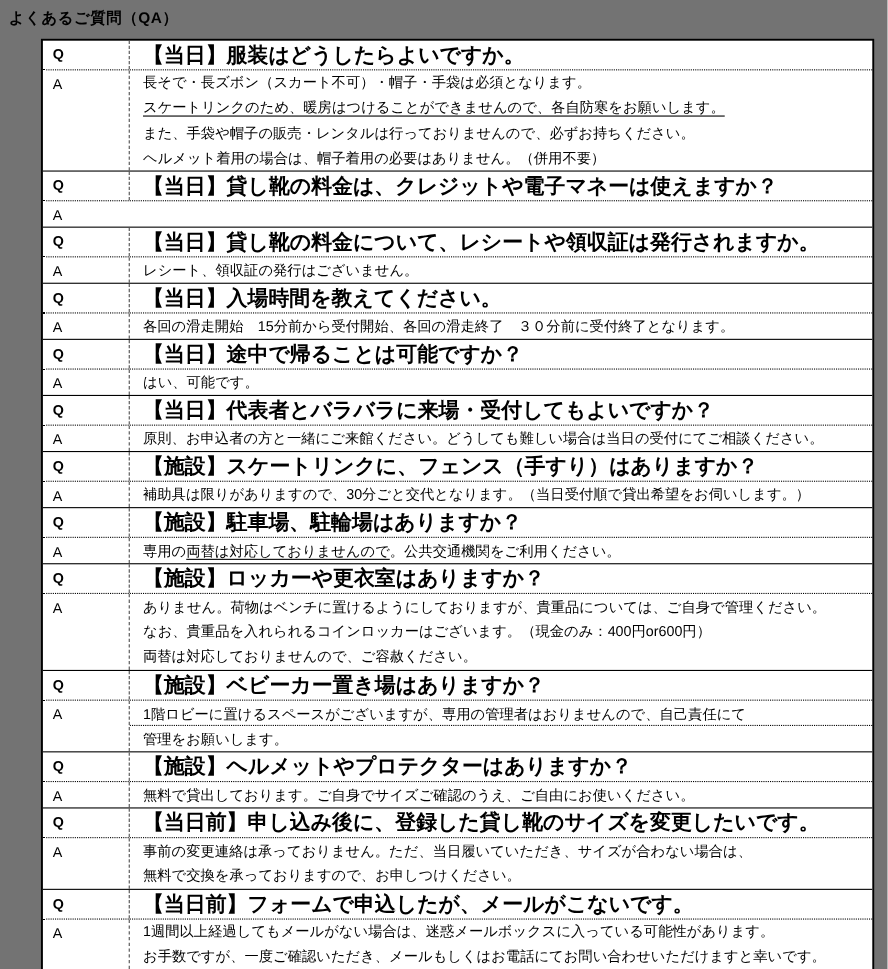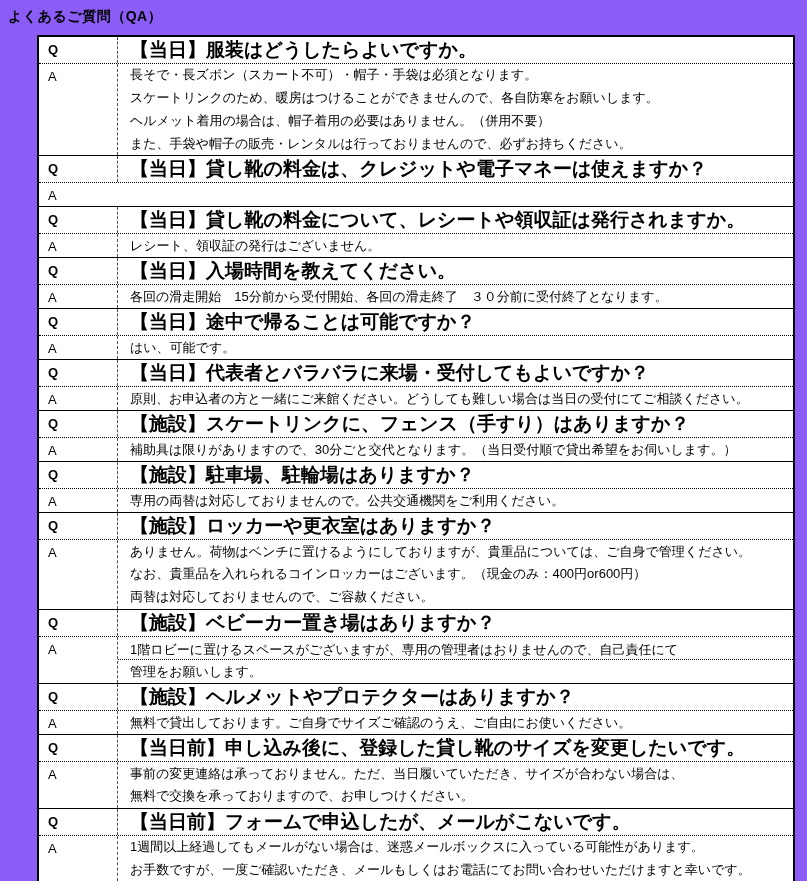--- a/index.html
+++ b/index.html
@@ -6,21 +6,21 @@
     margin: 0;
     padding: 0;
     background: #ffffff;
     color: #000000;
     font-family: "Liberation Sans", "DejaVu Sans", sans-serif;
   }
   .page {
     position: relative;
     width: 807px;
     height: 881px;
-    background: #8b5cf6;
+    background: #737373;
     overflow: hidden;
   }
   .doc-title {
     position: absolute;
     left: 8px;
     top: 8px;
     font-size: 14px;
     font-weight: bold;
     letter-spacing: 0.5px;
   }
@@ -66,20 +66,21 @@
     min-height: 22.8px;
     padding: 0 12px 0 12px;
     display: flex;
     align-items: center;
     white-space: nowrap;
   }
   .a-line.dotted-below { border-bottom: 1px dotted #000000; align-items: flex-end; }
   .seg { display: inline; }
   .seg.bold { font-weight: bold; }
   .seg.underline {
+    text-decoration: underline;
     text-underline-offset: 3px;
   }
 </style>
 </head>
 <body>
 
 <div class="page">
   <div class="doc-title">よくあるご質問（QA）</div>
 
   <div class="faq-table">
@@ -93,24 +94,24 @@
         <div class="row a-row">
           <div class="label-cell">A</div>
           <div class="content-cell">
             <div class="a-line">
               <span class="seg">長そで・長ズボン（スカート不可）・帽子・手袋は必須となります。</span>
             </div>
             <div class="a-line">
               <span class="seg underline">スケートリンクのため、暖房はつけることができませんので、各自防寒をお願いします。</span>
             </div>
             <div class="a-line">
+              <span class="seg">また、手袋や帽子の販売・レンタルは行っておりませんので、必ずお持ちください。</span>
+            </div>
+            <div class="a-line">
               <span class="seg">ヘルメット着用の場合は、帽子着用の必要はありません。（併用不要）</span>
-            </div>
-            <div class="a-line">
-              <span class="seg">また、手袋や帽子の販売・レンタルは行っておりませんので、必ずお持ちください。</span>
             </div>
           </div>
         </div>
       </div>
       <div class="faq-section">
         <div class="row q-row">
           <div class="label-cell">Q</div>
           <div class="content-cell">
             <div class="q-text">【当日】貸し靴の料金は、クレジットや電子マネーは使えますか？</div>
           </div>

